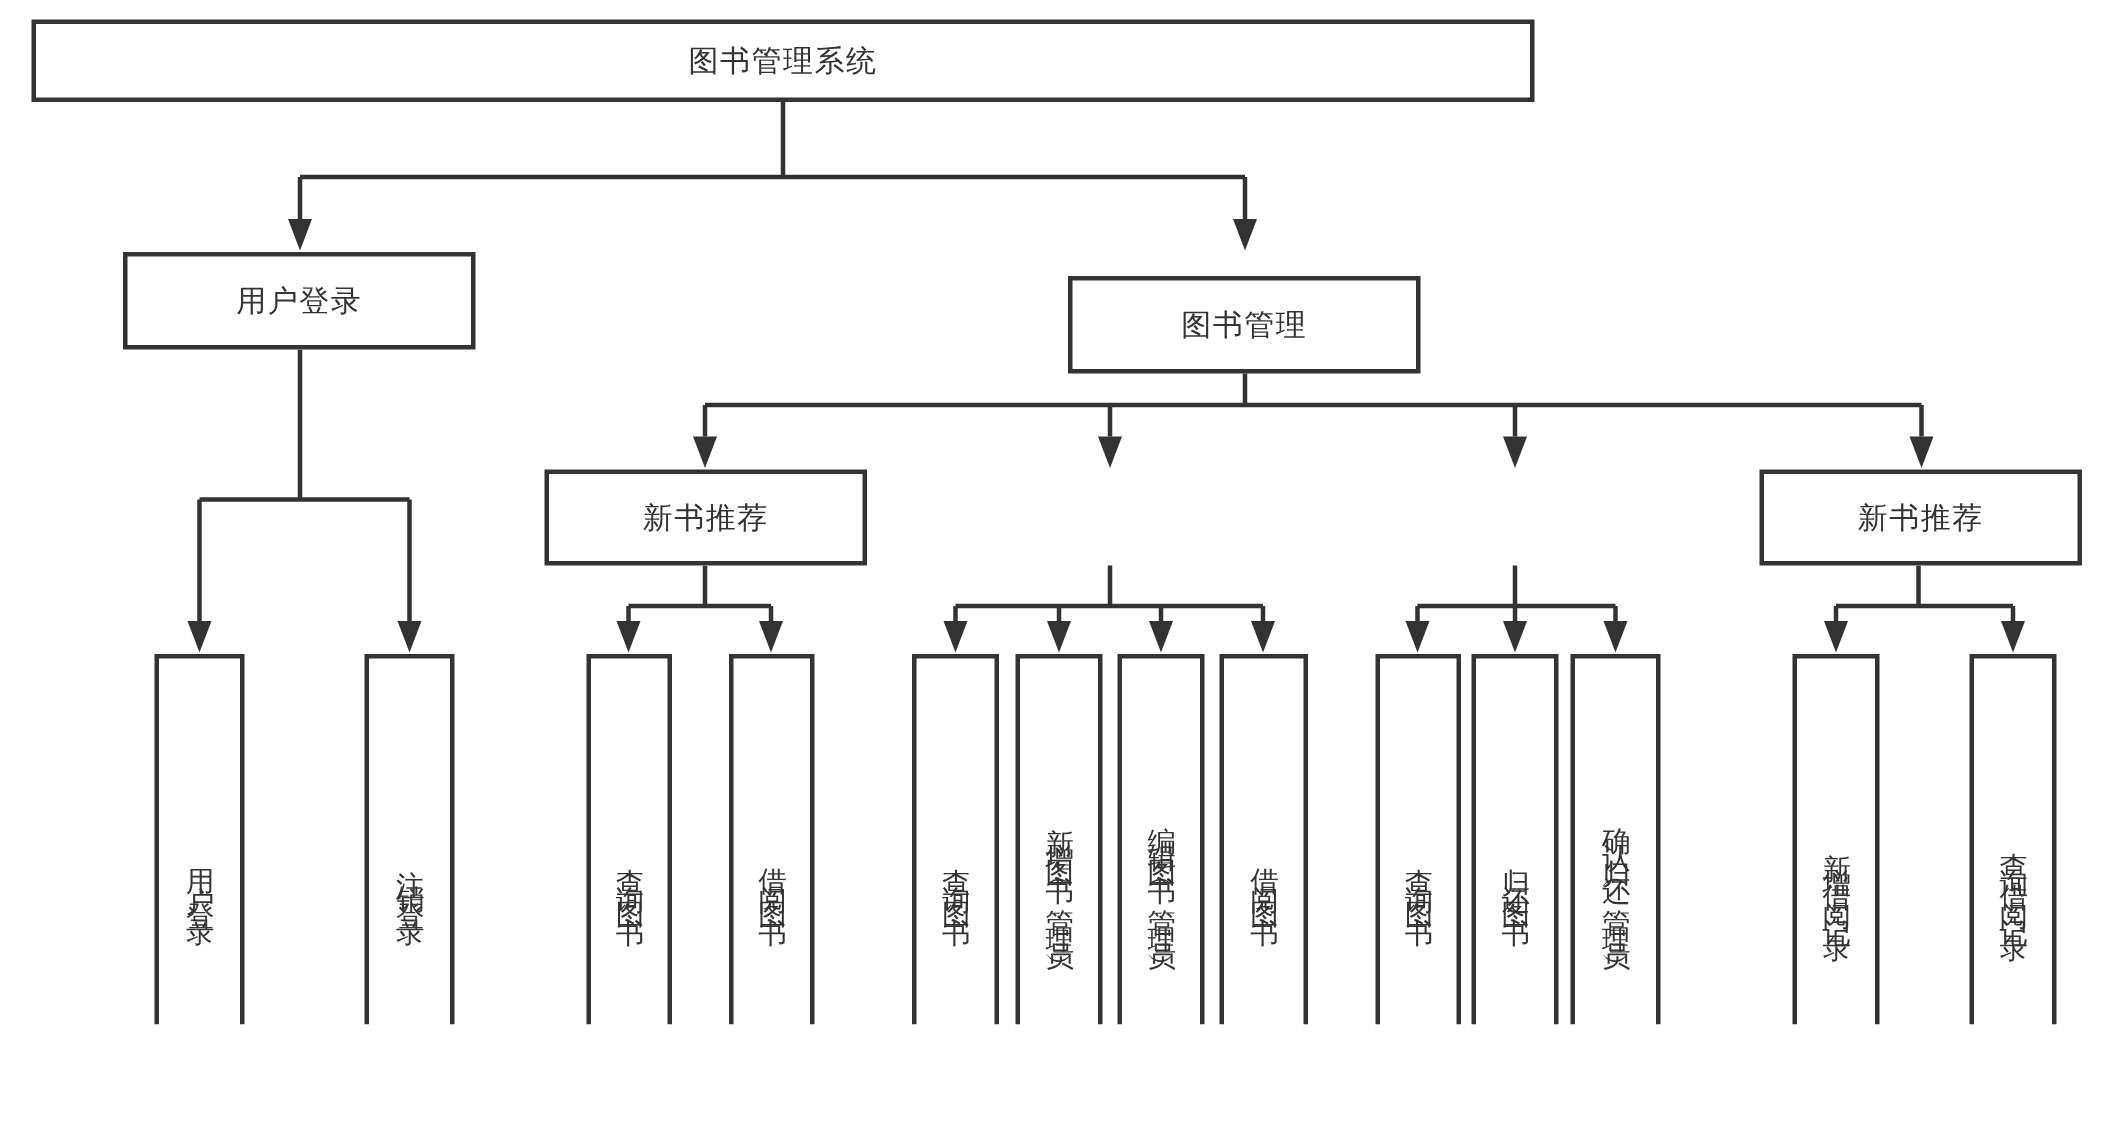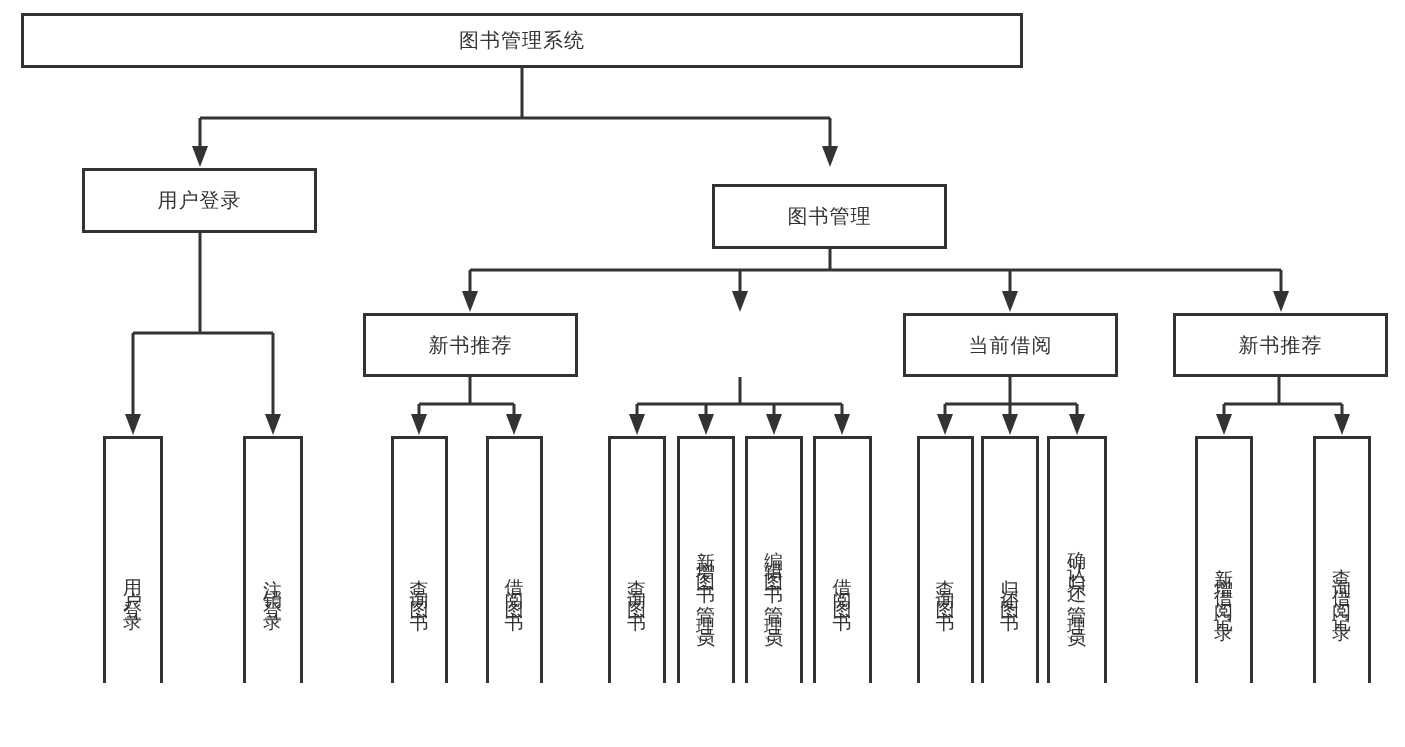--- a/index.html
+++ b/index.html
@@ -116,21 +116,20 @@
       <polygon points="1334,414 1350,414 1342,435"></polygon>
     </g>
   </svg>
 
   <div class="box" style="left:21px; top:13px; width:1002px; height:55px;">图书管理系统</div>
 
   <div class="box" style="left:82px; top:168px; width:235px; height:65px;">用户登录</div>
   <div class="box" style="left:712px; top:184px; width:235px; height:65px;">图书管理</div>
 
   <div class="box" style="left:363px; top:313px; width:215px; height:64px;">新书推荐</div>
-  <div class="box" style="left:903px; top:313px; width:215px; height:64px;">当前借阅</div>
   <div class="box" style="left:1173px; top:313px; width:215px; height:64px;">新书推荐</div>
 
   <div class="vbox" style="left:103px; top:436px; width:60px; height:299px;">
     <span class="vtext">用户登录</span>
   </div>
   <div class="vbox" style="left:243px; top:436px; width:60px; height:299px;">
     <span class="vtext">注销登录</span>
   </div>
 
   <div class="vbox" style="left:391px; top:436px; width:57px; height:299px;">

